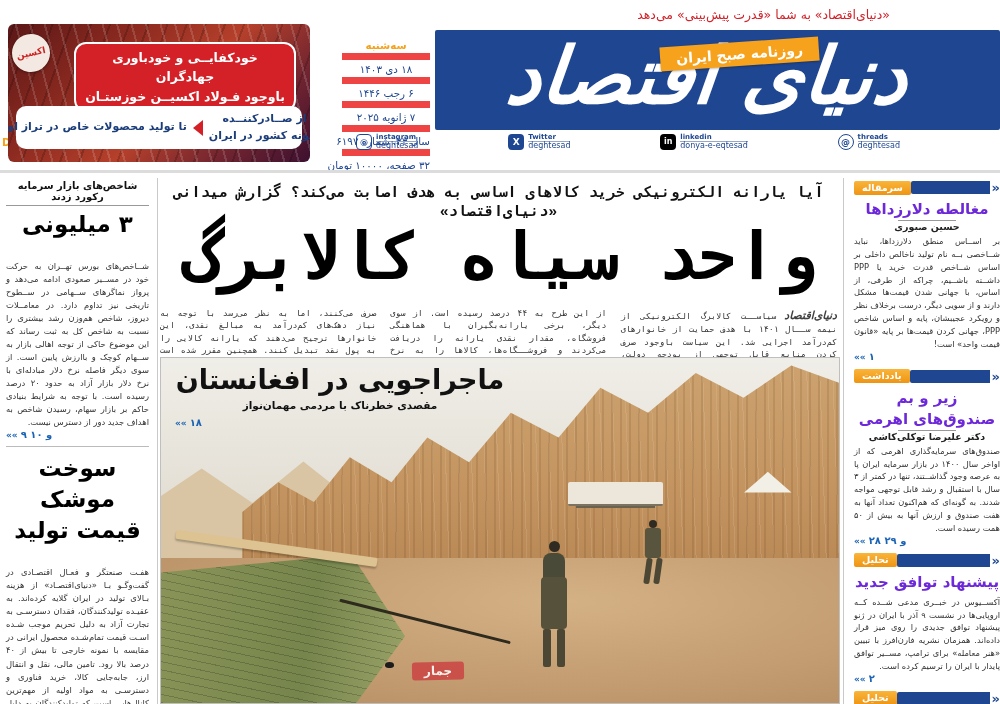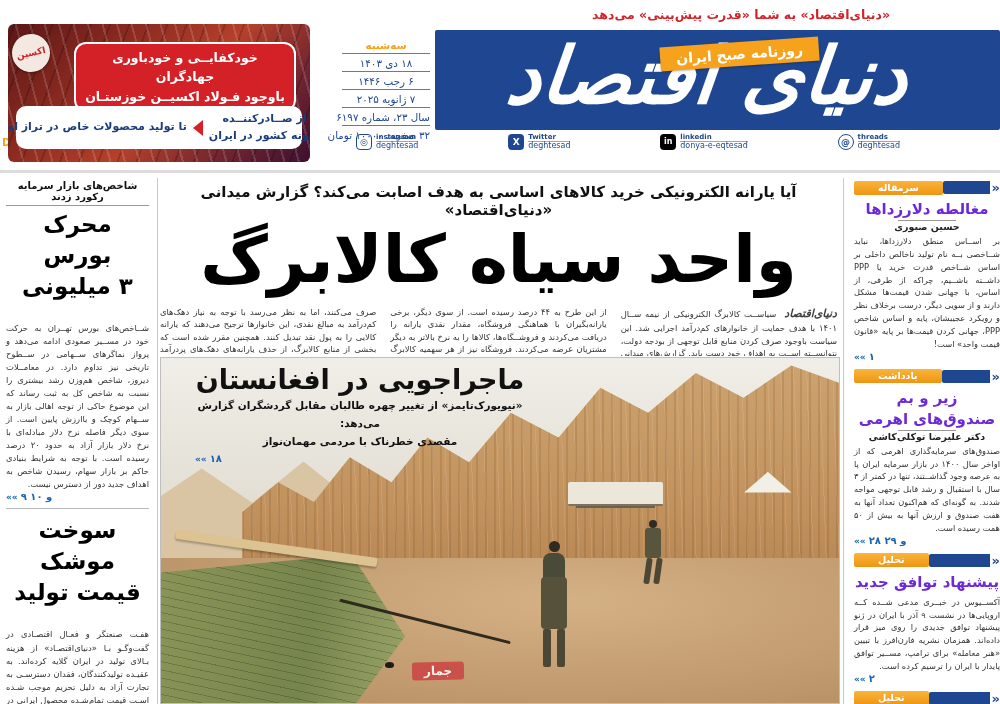--- a/index.html
+++ b/index.html
@@ -1,26 +1,26 @@
 <!DOCTYPE html>
 <html lang="fa" dir="rtl"><head>
 <meta charset="utf-8">
 <style>
   * { margin:0; padding:0; box-sizing:border-box; }
   html,body { background:#e9e9e9; }
   body { font-family:"DejaVu Sans","Liberation Sans",sans-serif; }
   #page { position:relative; width:1000px; height:704px; background:#fff; overflow:hidden; direction:rtl; margin:0 auto; }
 
   
-  .tagline { position:absolute; top:7px; right:110px; color:#d2232a; font-size:12.5px; font-weight:bold; }
+  .tagline { position:absolute; top:7px; right:110px; color:#d2232a; font-size:12.5px; font-weight:normal; }
   .mast-blue { position:absolute; top:30px; right:0; width:565px; height:100px; background:#1e4691; border-radius:2px; }
   .logo-script { position:absolute; top:-14px; right:10px; width:100%; text-align:center; color:#fff; font-size:78px; font-weight:bold; font-style:italic; line-height:120px; letter-spacing:-4px; transform:skewX(-6deg); white-space:nowrap; overflow:visible; }
   .morning-badge { position:absolute; top:12px; left:225px; background:#f6a21d; color:#fff; font-size:14px; font-weight:bold; padding:4px 16px; transform:rotate(-4deg); box-shadow:0 1px 2px rgba(0,0,0,.25); }
   .date-col { position:absolute; top:36px; right:570px; width:88px; font-size:10.3px; color:#1e4691; text-align:center; }
-  .date-col .row { padding:2.5px 0; border-bottom:1px solid #ef4444; white-space:nowrap; }
+  .date-col .row { padding:2.5px 0; border-bottom:7px solid #ef4444; white-space:nowrap; }
   .date-col .row:last-child { border-bottom:none; }
   .date-col .weekday { color:#f6a21d; font-weight:bold; }
   .social-row { position:absolute; top:129px; right:100px; left:210px; height:26px; display:flex; direction:ltr; align-items:center; justify-content:space-between; }
   .social-item { display:flex; align-items:center; gap:4px; }
   .social-txt { display:flex; flex-direction:column; line-height:1.05; }
   .social-net { font-size:7px; color:#1e4691; font-weight:bold; }
   .social-handle { font-size:8px; color:#1e4691; border-top:1px solid #9aa7c4; }
   .s-ico { width:16px; height:16px; border-radius:4px; display:flex; align-items:center; justify-content:center; font-size:9px; font-weight:bold; }
   .ico-tg { background:#2aa3d9; color:#fff; border-radius:50%; }
   .ico-ig { border:1.5px solid #1e4691; color:#1e4691; }
@@ -40,21 +40,21 @@
   .ad-w-col { color:#1b3d7a; font-weight:bold; font-size:11px; text-align:center; line-height:1.5; white-space:nowrap; }
   .ad-arrow { width:0; height:0; border-top:8px solid transparent; border-bottom:8px solid transparent; border-right:10px solid #d42127; }
   .ad-api { color:#d42127; }
   .ad-badge { position:absolute; top:10px; right:260px; width:38px; height:38px; background:#f3e9e2; border-radius:50%; color:#c22; font-size:9px; font-weight:bold; display:flex; align-items:center; justify-content:center; box-shadow:0 1px 3px rgba(0,0,0,.4); transform:rotate(-12deg); }
 
   
   .vrule { position:absolute; top:178px; bottom:0; width:1px; background:#c9c9c9; }
   .vrule.r { right:156px; } .vrule.l { left:157px; }
 
   
-  .lead { position:absolute; top:180px; right:163px; width:677px; }
+  .lead { position:absolute; top:180px; right:163px; width:677px;font-family:Liberation Mono, monospace; }
   .lead-kicker { text-align:center; font-size:15px; font-weight:bold; color:#111; padding:3px 0 0; }
   .lead-headline { text-align:center; font-size:66px; font-weight:900; color:#000; line-height:1.25; letter-spacing:-1px; }
   .lead-cols { display:flex; gap:14px; margin-top:4px; height:50px; overflow:hidden; }
   .lead-col { flex:1; font-size:8.4px; line-height:1.5; color:#333; text-align:justify; }
   .inline-logo { color:#404040; font-weight:bold; font-style:italic; font-size:11px; margin-left:8px; }
   .pref { direction:ltr; color:#1a63b5; font-weight:bold; font-size:10px; text-align:left; }
   .pref::before { content:"«« "; font-size:9px; }
 
   
   .photo { position:absolute; top:357px; right:160px; width:680px; height:347px; border:1px solid #bfbfbf; overflow:hidden; background:linear-gradient(#f0eee8 0%,#e4e0d6 38%,#d8d2c4 55%); }
@@ -74,38 +74,38 @@
   .fig1 .head { width:11px; height:11px; background:#2f2b22; border-radius:50%; margin:0 auto; }
   .fig1 .pack { width:22px; height:30px; background:#4a4a38; border-radius:8px 8px 4px 4px; margin:1px auto 0; }
   .fig1 .body { width:26px; height:52px; background:#56513b; border-radius:4px; margin:-6px auto 0; }
   .fig1 .legs { display:flex; justify-content:space-between; width:22px; margin:0 auto; }
   .fig1 .legs div { width:8px; height:38px; background:#4c4734; border-radius:2px; }
   .fig2 { position:absolute; top:47%; left:71%; width:22px; }
   .fig2 .head { width:8px; height:8px; background:#2f2b22; border-radius:50%; margin:0 auto; }
   .fig2 .body { width:16px; height:30px; background:#59543d; border-radius:3px; margin:0 auto; }
   .fig2 .legs { display:flex; justify-content:space-between; width:16px; margin:0 auto; }
   .fig2 .legs div { width:6px; height:26px; background:#4c4734; border-radius:2px; transform:rotate(8deg); }
-  .photo-cap { position:absolute; top:4px; left:14px; width:330px; text-align:center; color:#111;margin-left:20px; }
+  .photo-cap { position:absolute; top:4px; left:14px; width:330px; text-align:center; color:#111; }
   .photo-cap h2 { font-size:27px; font-weight:900; line-height:1.3; }
   .photo-cap .sub { font-size:10.5px; font-weight:bold; line-height:1.7; }
   .photo-cap .pref { margin-top:2px; }
   .stamp { position:absolute; top:88%; left:37%; background:#c44; color:#fff; font-size:12px; font-weight:bold; padding:2px 12px; border-radius:3px; opacity:.85; transform:rotate(-1deg); letter-spacing:1px; }
   .bird { position:absolute; top:88%; left:33%; width:9px; height:6px; background:#1c1c1c; border-radius:50% 50% 40% 40%; }
 
   
   .colL { position:absolute; top:180px; left:0; width:155px; padding:0 6px; }
   .art-kicker { font-size:10px; font-weight:bold; text-align:center; color:#111; padding-bottom:3px; border-bottom:1px solid #999; margin-bottom:3px; }
   .art-title { font-size:23px; font-weight:900; color:#000; text-align:center; line-height:1.35; }
   .art-body { font-size:8.4px; line-height:1.55; color:#333; text-align:justify; margin-top:20px; }
   .sepL { border-top:1px solid #bbb; margin:6px 0; }
 
   
   .colR { position:absolute; top:180px; right:0; width:152px; padding-left:6px; }
   .sec-head { display:flex; align-items:center; height:15px; margin-bottom:4px; }
-  .sec-tag { background:linear-gradient(#f9b53a,#ef9413); color:#fff; font-size:9.5px; font-weight:bold; padding:1px 24px 2px; border-radius:2px; white-space:nowrap; }
+  .sec-tag { background:linear-gradient(#f9b53a,#ef9413); color:#fff; font-size:9.5px; font-weight:bold; padding:1px 8px 2px; border-radius:2px; white-space:nowrap; }
   .sec-bar { flex:1; background:#1e4691; height:13px; border-radius:2px 0 0 2px; margin-right:2px; }
   .sec-chev { color:#1e4691; font-size:13px; font-weight:bold; line-height:13px; margin-right:2px; letter-spacing:-2px; }
   .sec-title { font-size:15px; font-weight:900; color:#6d28d9; text-align:center; line-height:1.4; }
   .sec-author { font-size:9.5px; font-weight:bold; color:#222; text-align:center; padding:1px 0 3px; position:relative; }
   .sec-author::before { content:""; position:absolute; top:0; left:30%; right:30%; border-top:1px solid #999; }
   .sec-body { font-size:8.3px; line-height:1.55; color:#333; text-align:justify; }
   .sec-gap { margin-bottom:7px; }
 </style>
 </head>
 <body>
@@ -228,30 +228,28 @@
         <div class="body"></div>
         <div class="legs">
           <div></div>
           <div></div>
         </div>
       </div>
     <div class="bird"></div>
     <div class="stamp">جمار</div>
     <div class="photo-cap">
       <h2>ماجراجویی در افغانستان</h2>
-      <div class="sub">«نیویورک‌تایمز» از تغییر چهره طالبان مقابل گردشگران گزارش می‌دهد:</div>
       <div class="sub">مقصدی خطرناک با مردمی مهمان‌نواز</div>
       <div class="pref">۱۸</div>
     </div>
   </div>
 
   <div class="colL">
     <div class="art-kicker">شاخص‌های بازار سرمایه رکورد زدند</div>
     <div class="art-title">
-      <div>محرک بورس</div>
       <div>۳ میلیونی</div>
     </div>
     <div class="art-body">شــاخص‌های بورس تهــران به حرکت خود در مســیر صعودی ادامه می‌دهد و پرواز نماگرهای ســهامی در ســطوح تاریخی نیز تداوم دارد. در معامــلات دیروز، شاخص هم‌وزن رشد بیشتری را نسبت به شاخص کل به ثبت رساند که این موضوع حاکی از توجه اهالی بازار به ســهام کوچک و باارزش پایین است. از سوی دیگر فاصله نرخ دلار مبادله‌ای با نرخ دلار بازار آزاد به حدود ۲۰ درصد رسیده است. با توجه به شرایط بنیادی حاکم بر بازار سهام، رسیدن شاخص به اهداف جدید دور از دسترس نیست.</div>
     <div class="pref">۹ و ۱۰</div>
     <div class="sepL"></div>
 
     <div class="art-title">
       <div>سوخت موشک</div>
       <div>قیمت تولید</div>
     </div>

